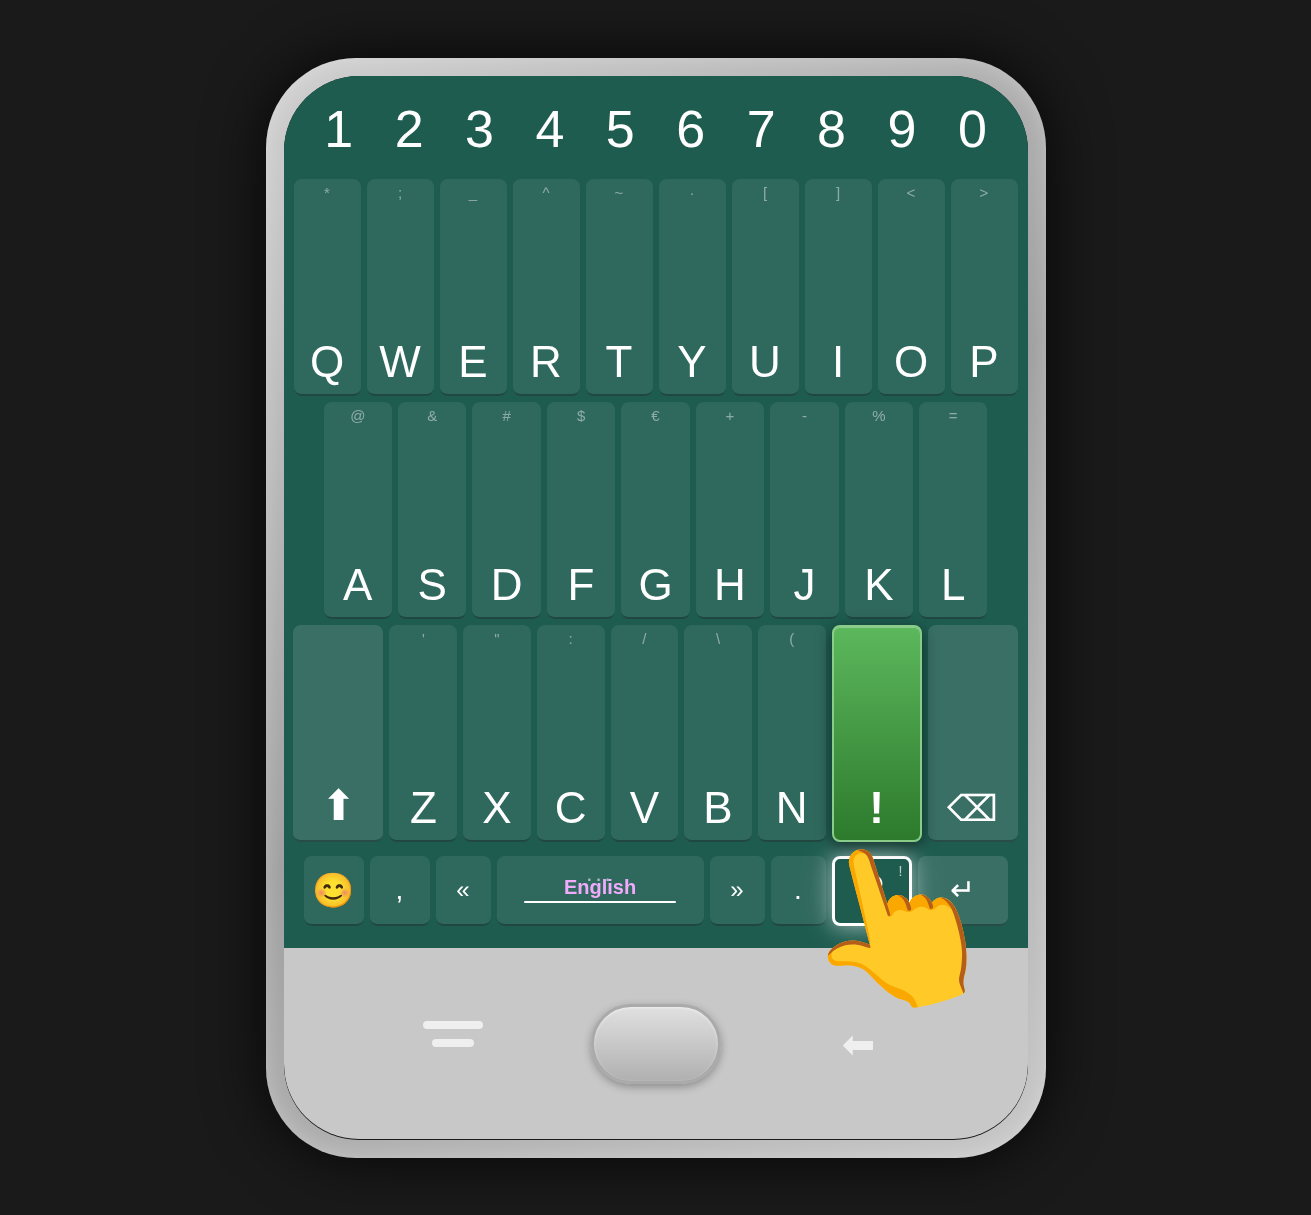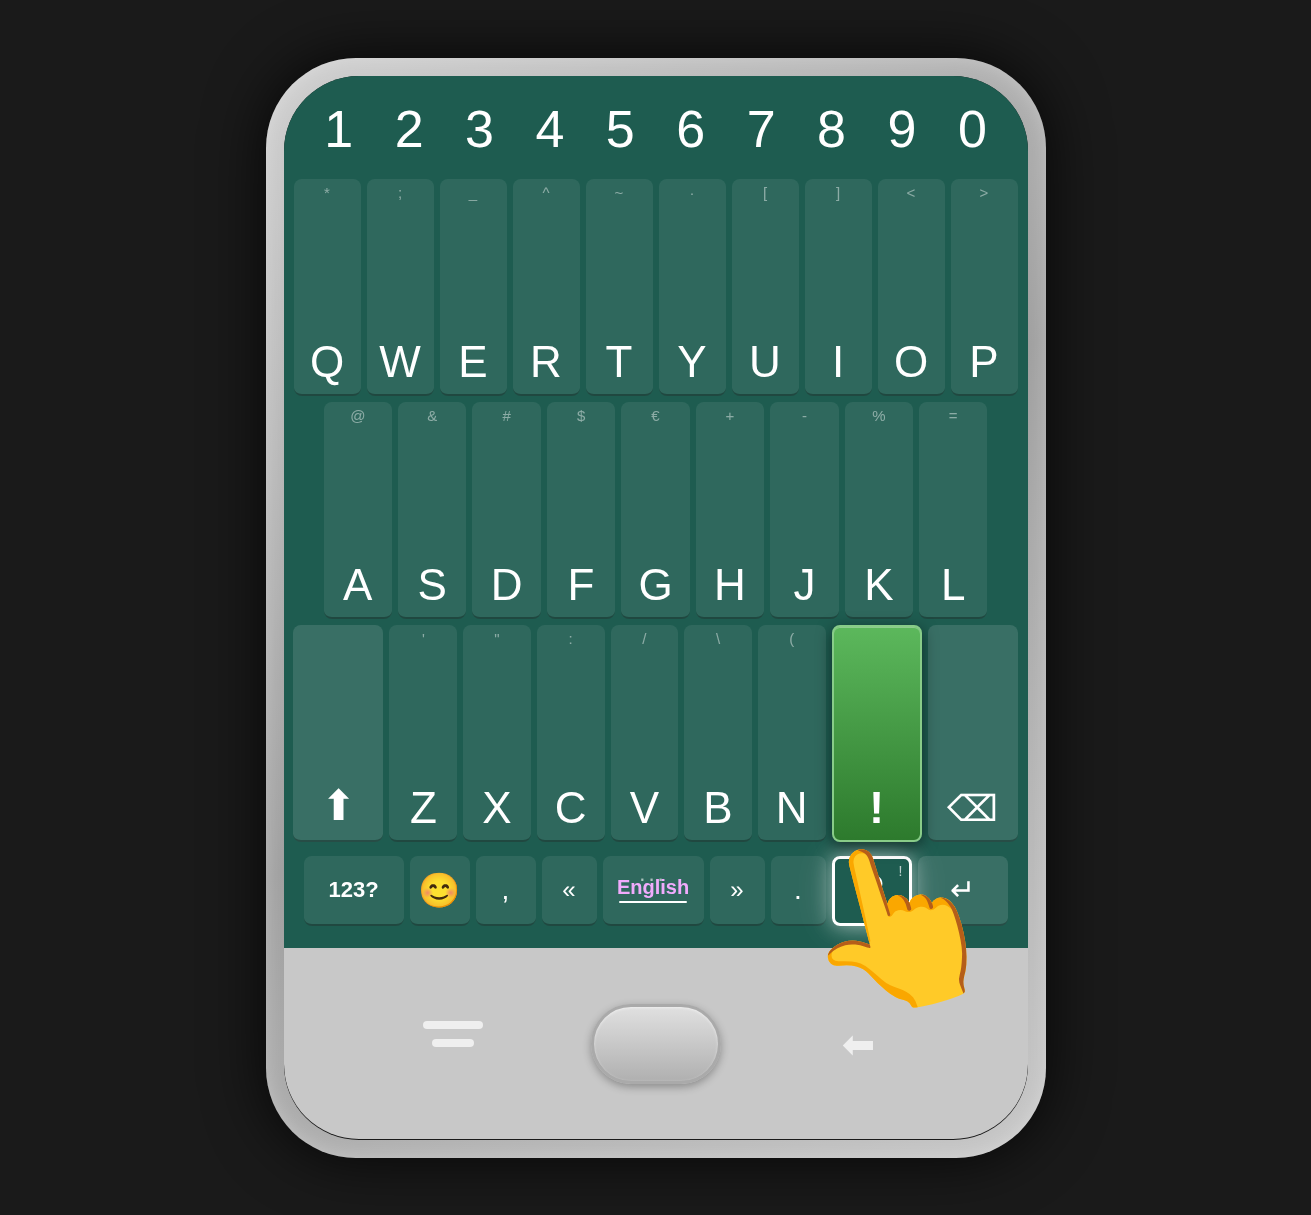--- a/index.html
+++ b/index.html
@@ -465,23 +465,20 @@
           </div>
           <div class="key m-key-highlight">
             <span class="key-primary">!</span>
           </div>
           <div class="key backspace-key">
             <span style="font-size:36px; color:white;">⌫</span>
           </div>
         </div>
 
         <div class="bottom-row">
-          <div class="bottom-key num-sym-key">
-            <span>123?</span>
-          </div>
           <div class="bottom-key emoji-key">
             <span style="font-size:34px;">😊</span>
           </div>
           <div class="bottom-key comma-key">
             <span>,</span>
           </div>
           <div class="bottom-key arrow-left-key">
             <span>«</span>
           </div>
           <div class="bottom-key space-key" style="flex-direction:column; position:relative;">

